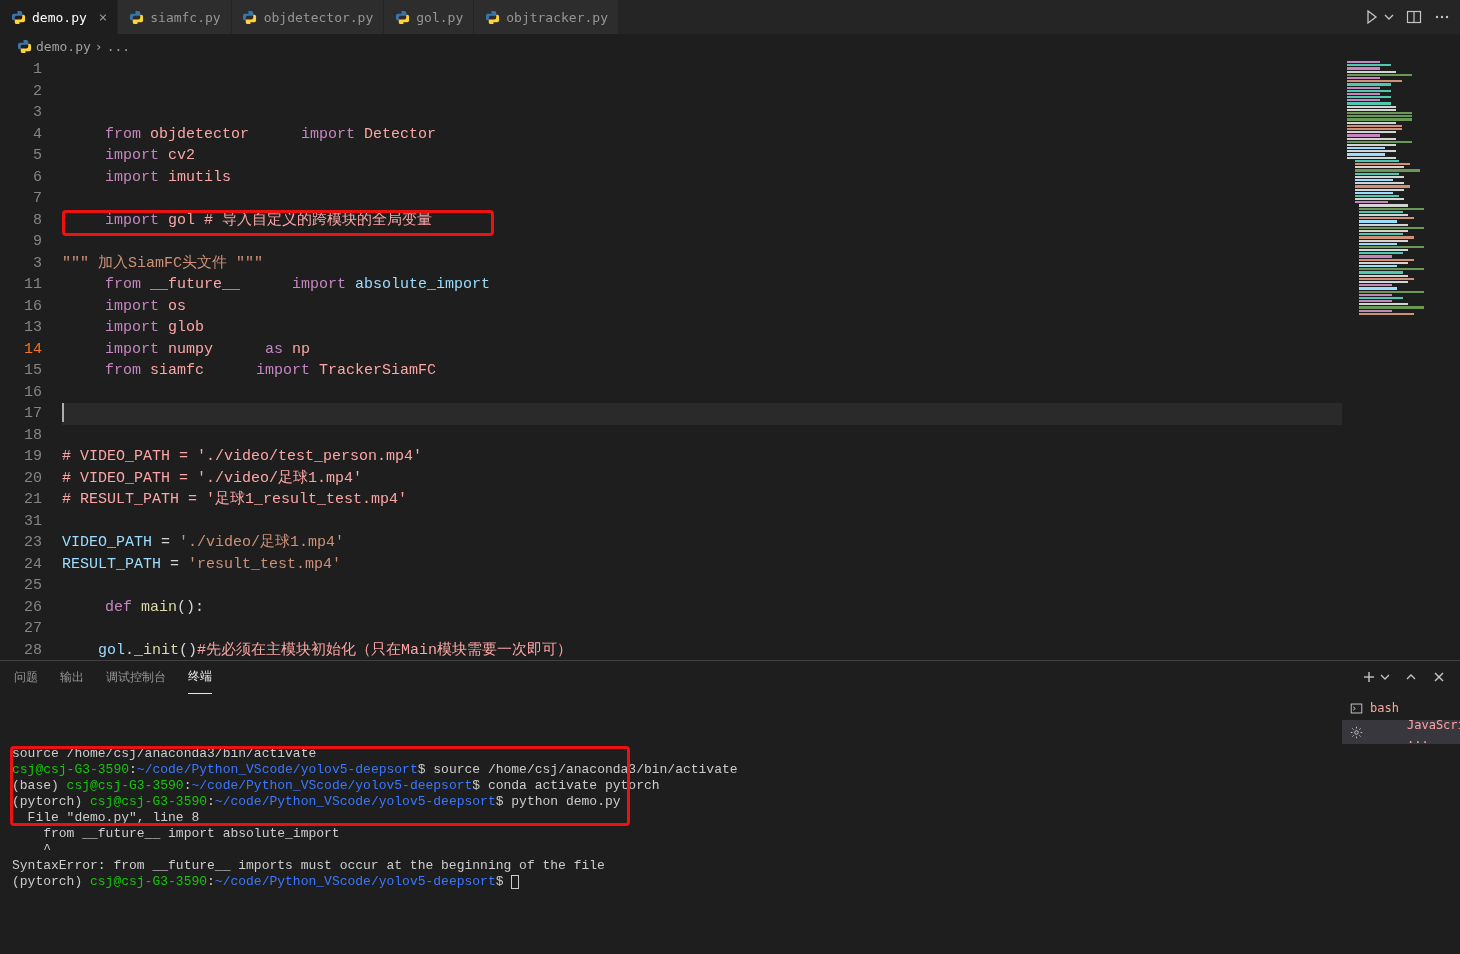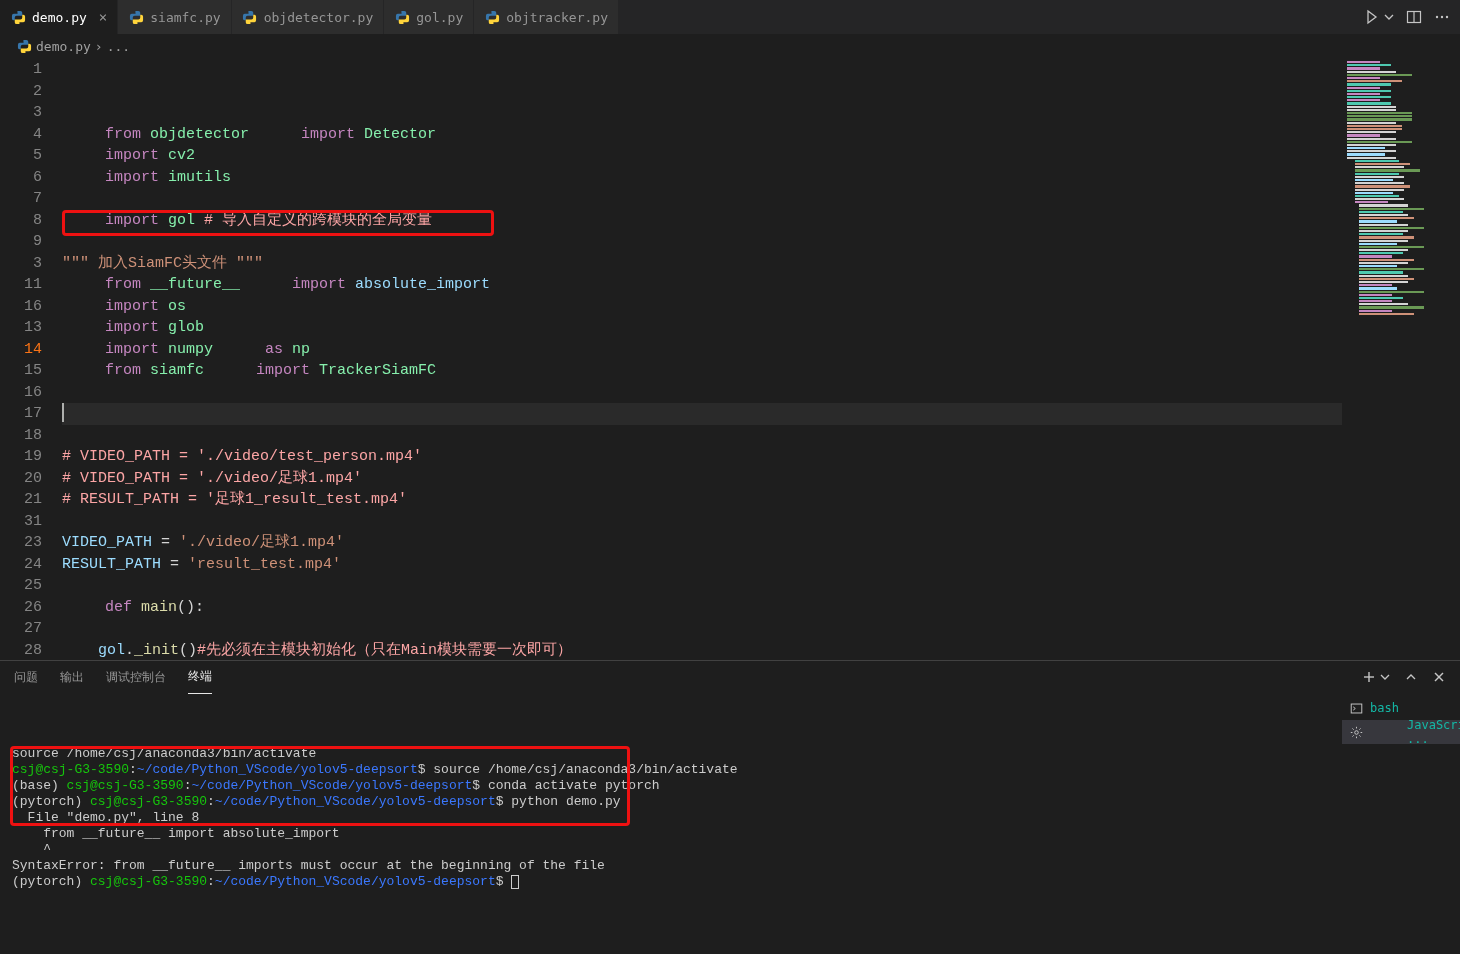--- a/index.html
+++ b/index.html
@@ -92,21 +92,21 @@
 .gutter div { height: 21.5px; }
 .code {
   flex: 1;
   padding-top: 2px;
   white-space: pre;
   position: relative;
 }
 .code-line { height: 21.5px; }
 .current-line { background: #2a2a2a; }
 .tk-keyword { color: #c586c0; margin-left: 43px; }
-.tk-module  { color: #86efac; margin-top: 21px; }
+.tk-module  { color: #fca5a5; margin-top: 21px; }
 .tk-func    { color: #dcdcaa; }
 .tk-var     { color: #9cdcfe; }
 .tk-string  { color: #ce9178; }
 .tk-comment { color: #fca5a5; }
 .tk-const   { color: #9cdcfe; }
 .tk-plain   { color: #d4d4d4; }
 .tk-paren   { color: #d4d4d4; }
 
 .red-box-code {
   position: absolute;
@@ -202,21 +202,21 @@
   width: 118px;
   background: #1e1e1e;
   padding-top: 2px;
 }
 .term-side-item {
   height: 24px;
   display: flex;
   align-items: center;
   padding: 0 8px;
   gap: 6px;
-  color: #14b8a6;
+  color: #fca5a5;
   font-size: 12px;
   cursor: pointer;
 }
 .term-side-item.active {
   background: #37373d;
   gap: 44px;
 }
 .term-side-icon { width: 14px; text-align: center; }
 
 .cursor-line {

